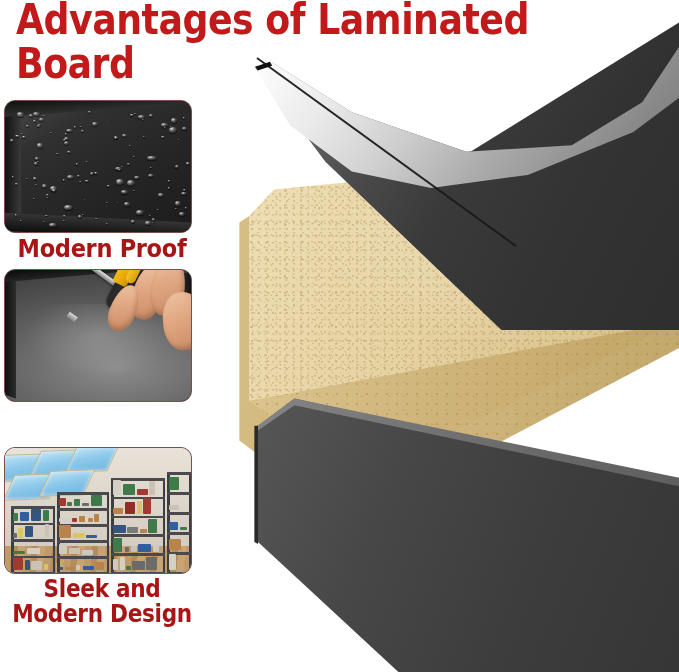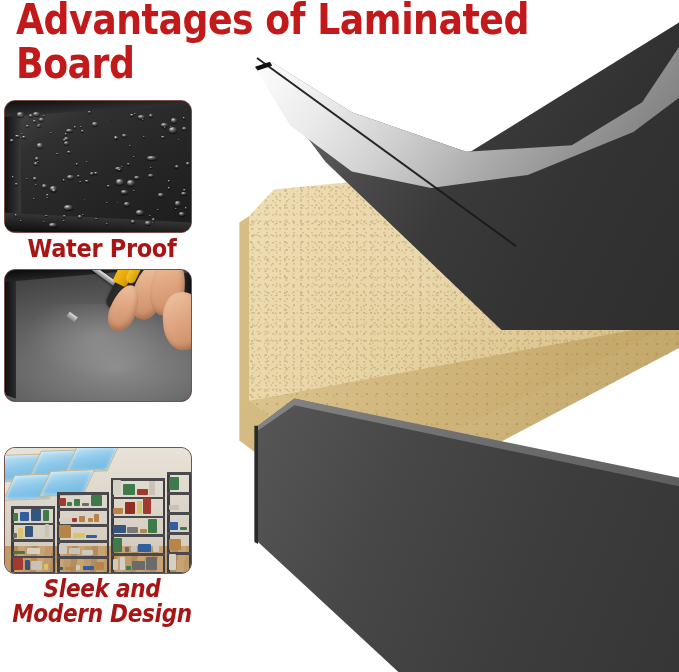--- a/index.html
+++ b/index.html
@@ -25,21 +25,21 @@
     transform:scaleX(0.96);
     transform-origin:left top;
     white-space:pre-wrap;
     z-index:40;
   }
 
   
   .feature{position:absolute;left:4px;width:196px;z-index:35;}
   #feature-0{top:100px;}
   #feature-1{top:269px;}
-  #feature-2{top:447px;font-style:italic;}
+  #feature-2{top:447px;}
 
   .thumb{
     position:relative;
     width:188px;height:133px;
     border:1.5px solid #7a5048;
     border-radius:11px;
     overflow:hidden;
     background:#2b2b2b;
     box-sizing:border-box;
   }
@@ -433,21 +433,21 @@
           <div class="drop" style="width: 3px; height: 1.7px; left: 51.2px; top: 51.7px;"></div>
           <div class="drop" style="width: 5.2px; height: 3.4px; left: 176.6px; top: 25.5px;"></div>
           <div class="drop" style="width: 1.9px; height: 1.3px; left: 101px; top: 121.7px;"></div>
           <div class="drop" style="width: 2.4px; height: 1.5px; left: 81.1px; top: 59.7px;"></div>
           <div class="drop" style="width: 2.1px; height: 1.4px; left: 136.8px; top: 17.5px;"></div>
           <div class="drop" style="width: 2.4px; height: 1.9px; left: 170px; top: 106.6px;"></div>
           <div class="drop" style="width: 1.7px; height: 0.8px; left: 14.7px; top: 36px;"></div>
           <div class="drop" style="width: 5.3px; height: 3px; left: 116.8px; top: 32.6px;"></div>
         </div>
     </div>
-    <div class="cap" id="cap-0">Water Proof</div>
+    <div class="cap" id="cap-0">Modern Proof</div>
   </div>
 
   <div class="feature" id="feature-1">
     <div class="thumb">
       <div class="sr-surface"></div>
       <div class="sr-sheen"></div>
       <div class="sr-frame-left"></div>
       <div class="sr-frame-top"></div>
       <div class="sr-frame-right"></div>
       <div class="hand">

